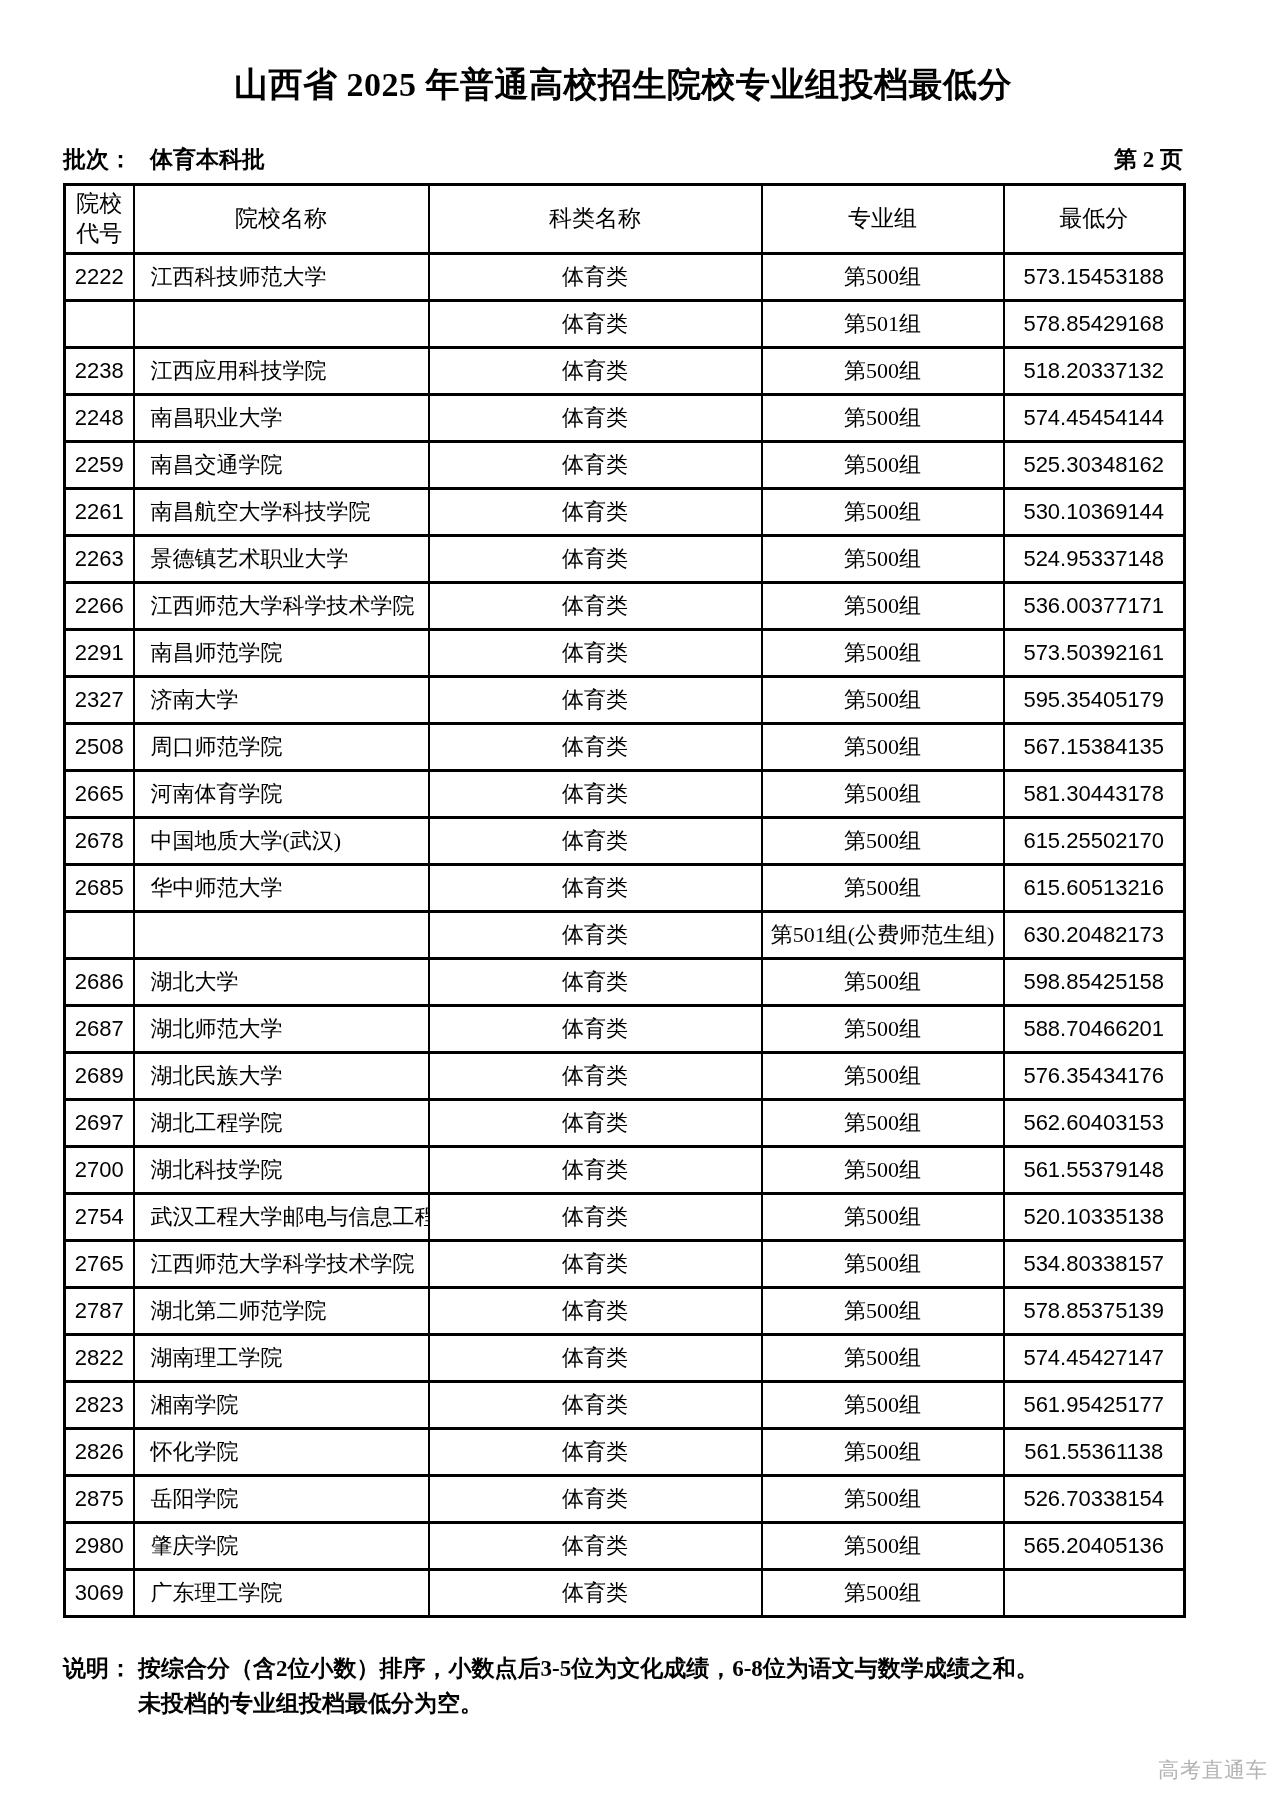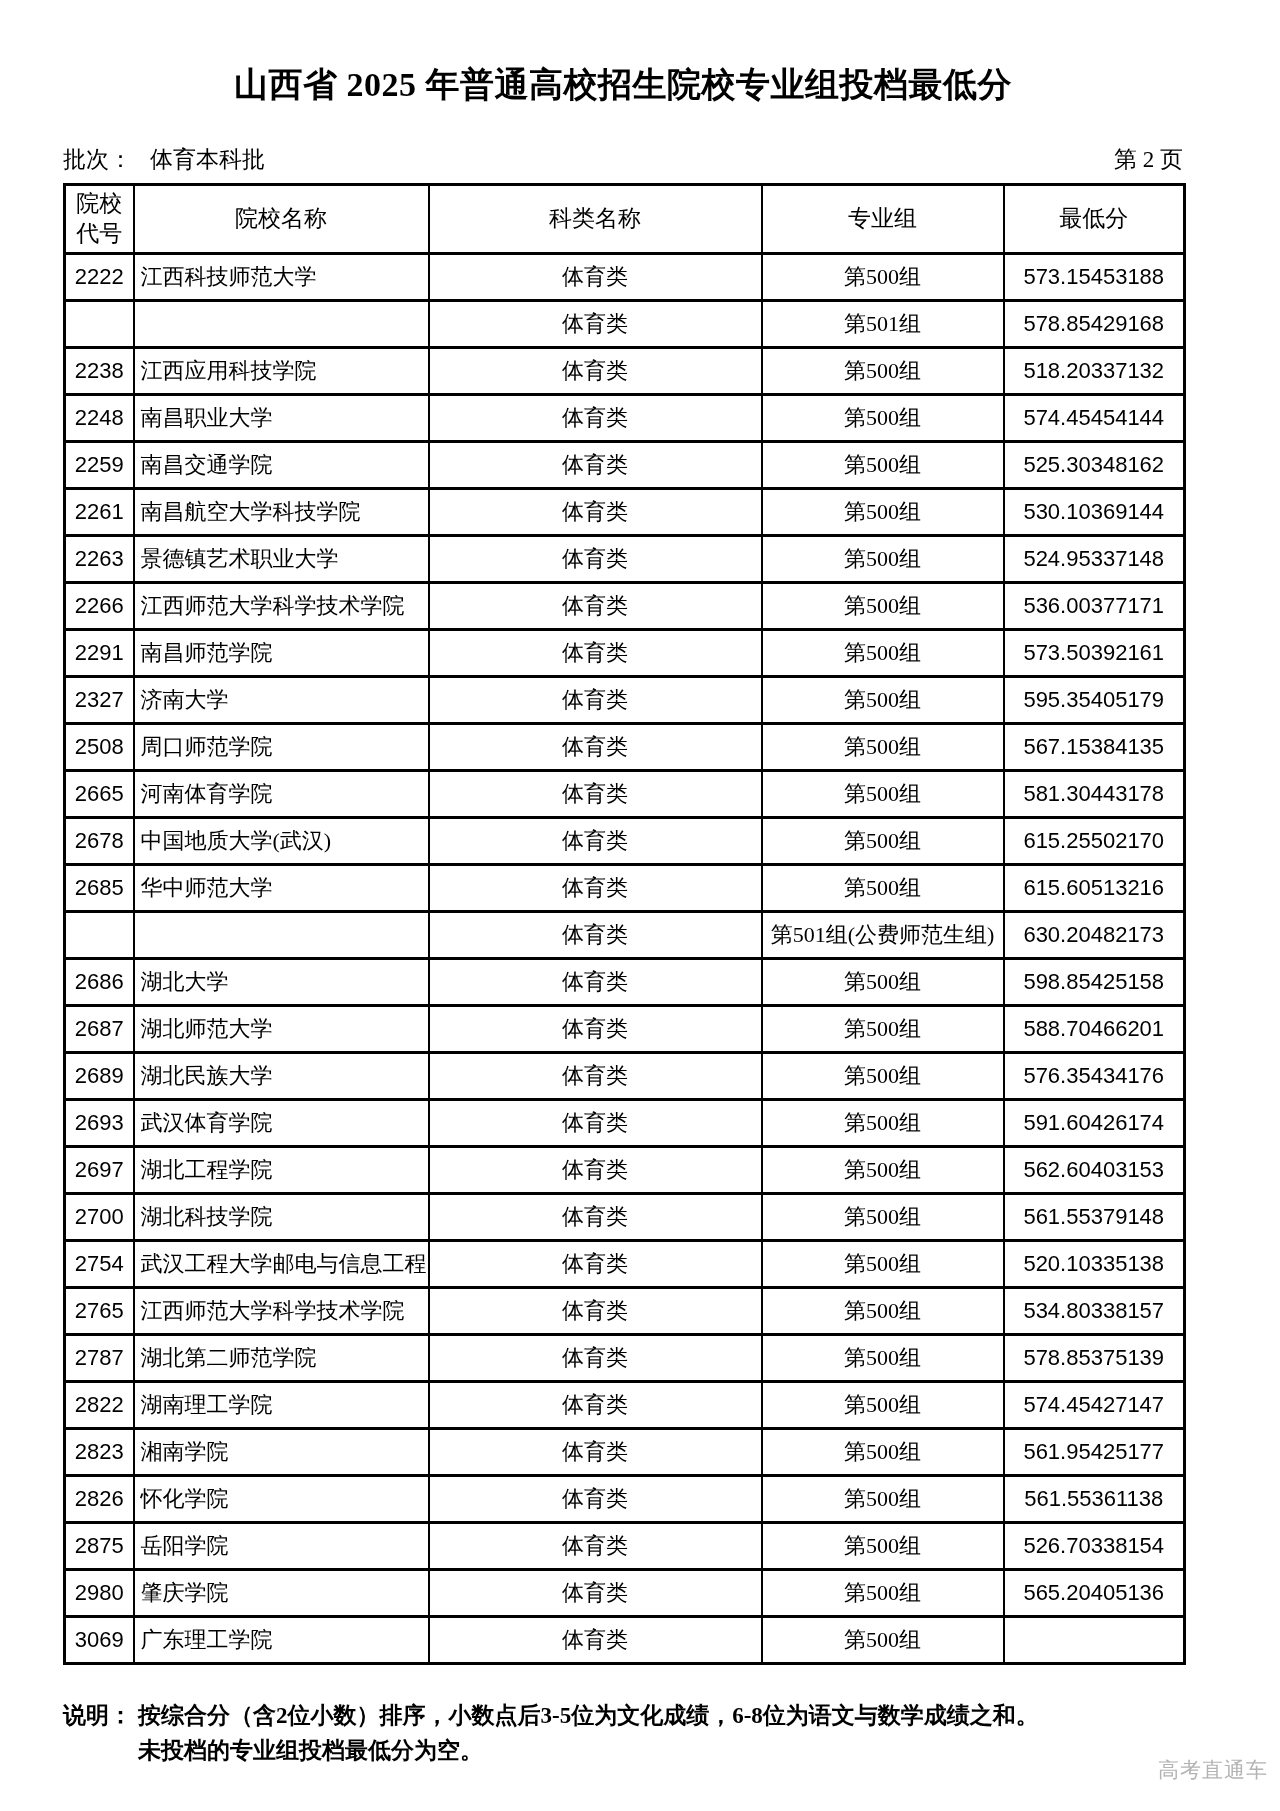--- a/index.html
+++ b/index.html
@@ -12,21 +12,21 @@
 
   .title {
     margin: 62px 0 0 63px; width: 1120px;
     text-align: center; font-size: 34px; font-weight: bold;
     letter-spacing: 0.5px; white-space: nowrap;
   }
 
   .meta {
     width: 1120px; margin: 36px 0 0 63px;
     display: flex; justify-content: space-between; align-items: flex-end;
-    font-size: 23px; font-weight: normal;
+    font-size: 23px; font-weight: bold;
   }
   .batch-value { margin-left: 18px; }
   .page-num { white-space: nowrap; }
 
   table.scores {
     border-collapse: collapse; table-layout: fixed;
     margin: 8px 16px 0 63px; width: 1120px;
     border: 3px solid #000;
   }
   col.c-code  { width: 69px; }
@@ -44,21 +44,21 @@
     height: 64px; font-size: 23px; font-weight: normal;
     text-align: center; vertical-align: middle; line-height: 1.3;
   }
   td {
     height: 42px; font-size: 22px; vertical-align: middle;
   }
   td.cell-code, td.cell-score {
     font-family: "Liberation Sans", "DejaVu Sans", sans-serif;
     text-align: center;
   }
-  td.cell-name { text-align: left; padding-left: 6px; }
+  td.cell-name { text-align: left; padding-left: 16px; }
   td.cell-category, td.cell-group { text-align: center; }
 
   .footnote {
     margin: 34px 0 0 63px; width: 1150px;
     font-size: 23px; font-weight: bold;
     display: flex; line-height: 1.5;
   }
   .fn-label { flex: 0 0 auto; }
   .fn-body { margin-left: 6px; }
 
@@ -223,27 +223,20 @@
       <td class="cell-score">588.70466201</td>
     </tr>
         <tr>
       <td class="cell-code">2689</td>
       <td class="cell-name">湖北民族大学</td>
       <td class="cell-category">体育类</td>
       <td class="cell-group">第500组</td>
       <td class="cell-score">576.35434176</td>
     </tr>
         <tr>
-      <td class="cell-code">2693</td>
-      <td class="cell-name">武汉体育学院</td>
-      <td class="cell-category">体育类</td>
-      <td class="cell-group">第500组</td>
-      <td class="cell-score">591.60426174</td>
-    </tr>
-        <tr>
       <td class="cell-code">2697</td>
       <td class="cell-name">湖北工程学院</td>
       <td class="cell-category">体育类</td>
       <td class="cell-group">第500组</td>
       <td class="cell-score">562.60403153</td>
     </tr>
         <tr>
       <td class="cell-code">2700</td>
       <td class="cell-name">湖北科技学院</td>
       <td class="cell-category">体育类</td>

